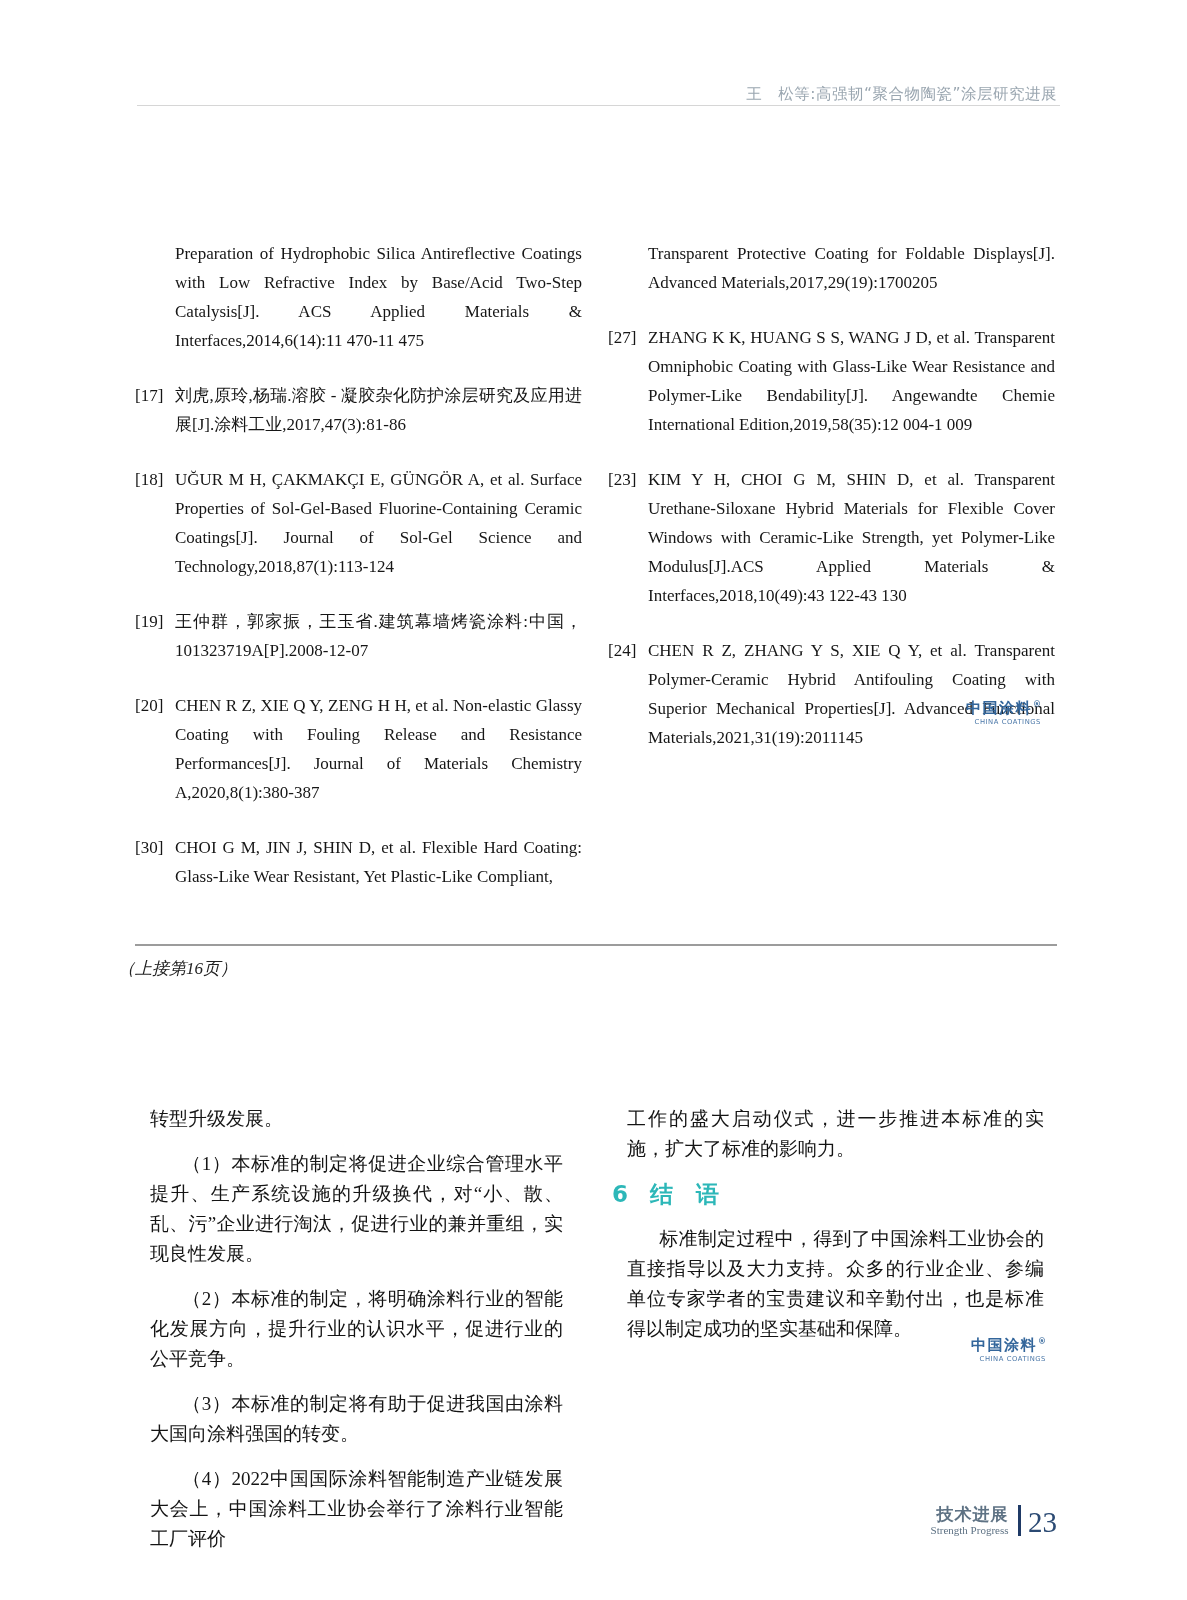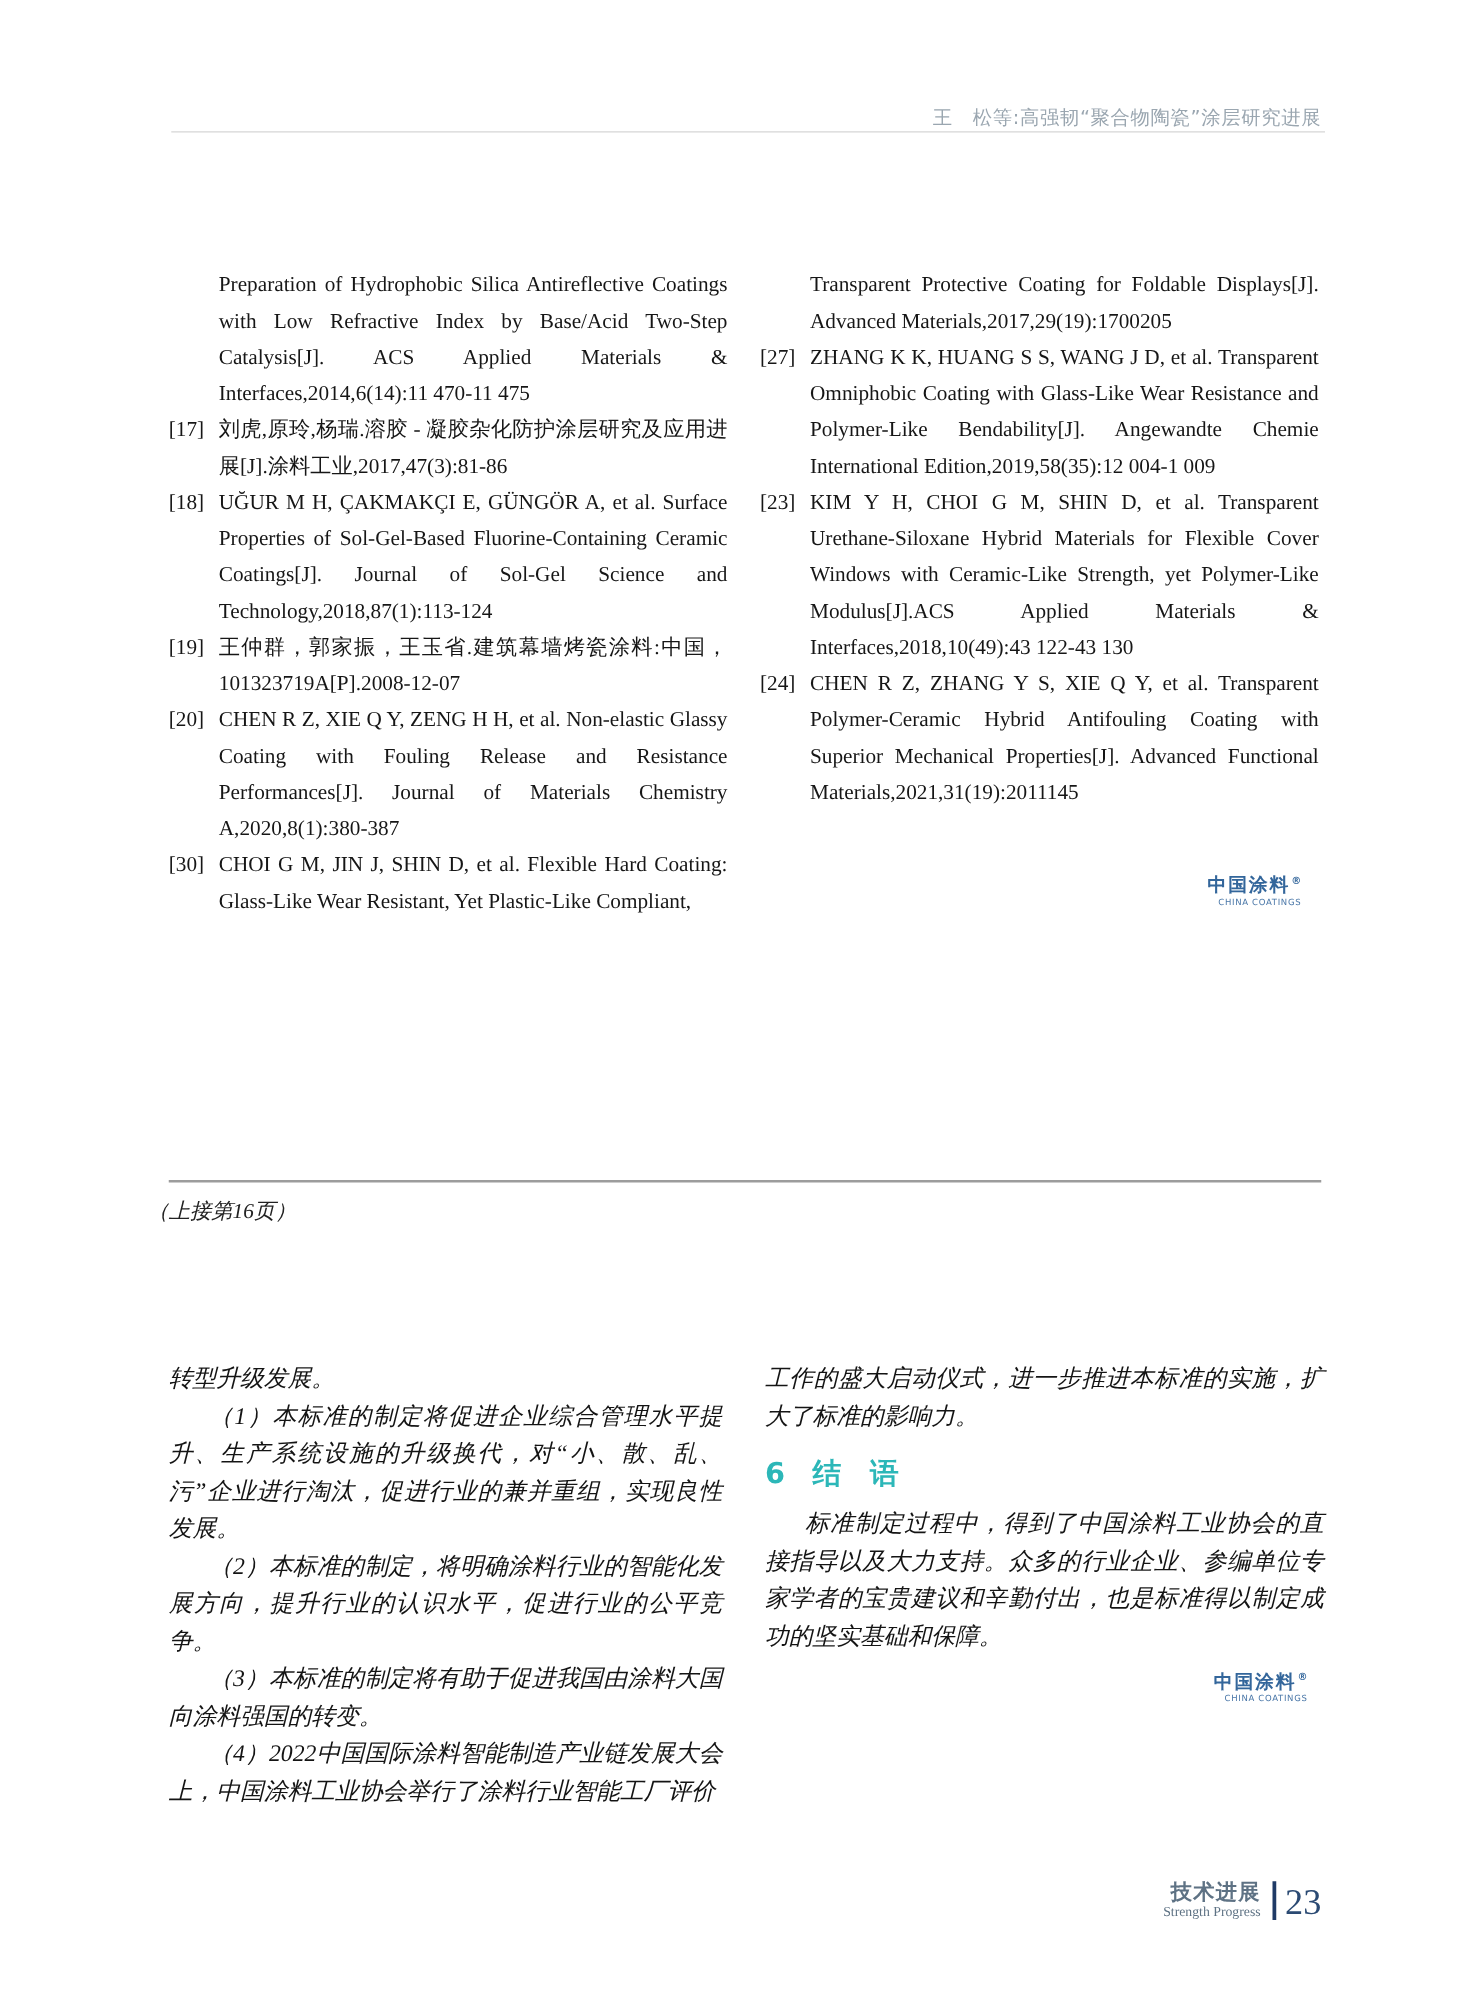--- a/index.html
+++ b/index.html
@@ -20,21 +20,21 @@
     background:#d6d6d6;
   }
 
   
   .refcol {
     position:absolute; top:213px; width:447px;
     font-size:17px; line-height:29px; text-align:justify; color:#161616;
   }
   .refcol.left  { left:135px; }
   .refcol.right { left:608px; }
-  .ref { position:relative; padding-left:40px; }
+  .ref { position:relative; padding-left:40px;margin-top:26px; }
   .ref .num { position:absolute; left:0; top:0; }
 
   
   .logo { position:absolute; text-align:right; color:#33669B; }
   .logo-cn {
     font-family:"DejaVu Sans","Liberation Sans",sans-serif;
     font-weight:bold; font-size:15px; letter-spacing:1.5px; line-height:1.1;
     white-space:nowrap;
   }
   .logo-mark { font-size:8px; vertical-align:super; letter-spacing:0; margin-left:1px; }
@@ -56,21 +56,21 @@
     font-size:17px; font-style:italic; color:#222222;
   }
 
   
   .body-col {
     position:absolute; top:1089px;
     font-size:19px; line-height:30px; text-align:justify; color:#141414;
   }
   .body-col.bleft  { left:135px; width:443px; }
   .body-col.bright { left:612px; width:447px; }
-  .body-col p { margin:0;font-style:italic; }
+  .body-col p { margin:15px; }
   .body-col p.ind { text-indent:1.7em; }
 
   .sec-heading {
     display:flex; align-items:baseline;
     color:#2CB7B8;
     font-family:"DejaVu Sans","Liberation Sans",sans-serif;
     font-weight:bold; font-size:23px; line-height:1.2;
     margin:17px 0 11px 0; text-align:left;
   }
   .sec-heading .sec-num { margin-right:22px; }

